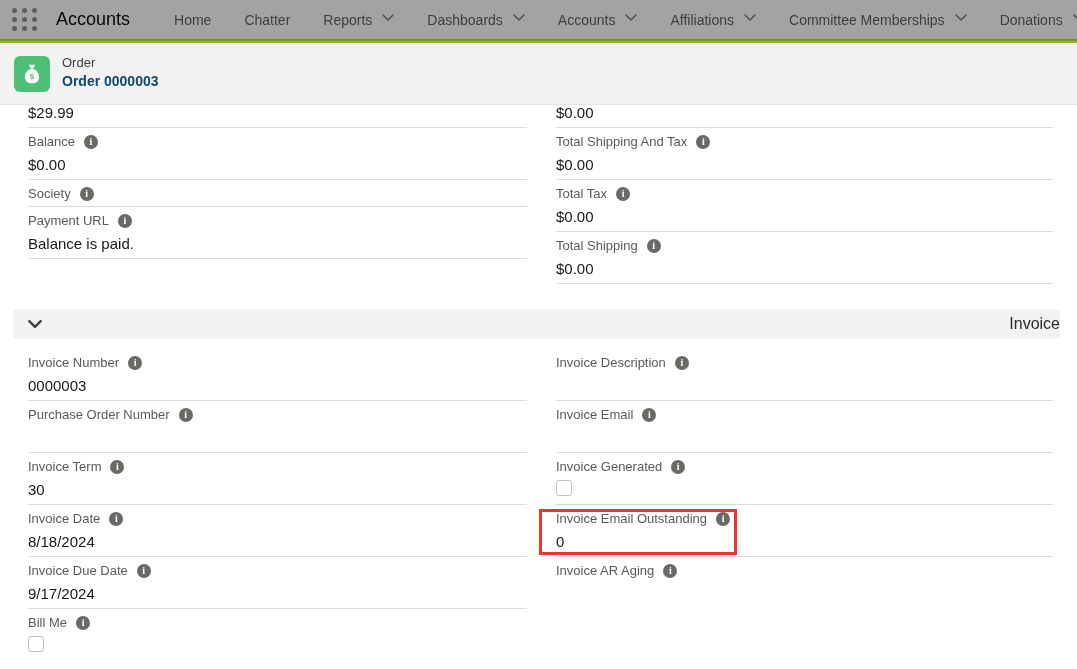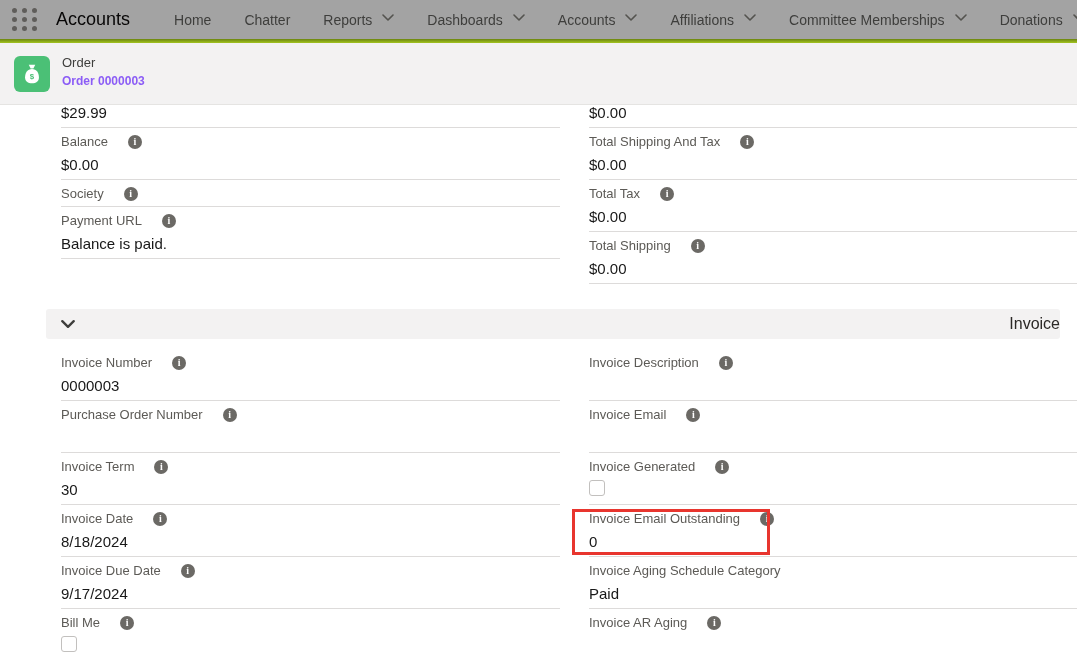--- a/index.html
+++ b/index.html
@@ -20,32 +20,32 @@
     white-space: nowrap; cursor: pointer; }
   .tab svg { display: block; margin-top: 2px; }
 
   
   .rec-header { height: 62px; background: #f3f2f2; display: flex; align-items: center;
     padding: 0 14px; border-bottom: 1px solid #e5e4e2; }
   .rec-icon { width: 36px; height: 36px; border-radius: 6px; display: flex; align-items: center;
     justify-content: center; flex: 0 0 auto; }
   .rec-titles { margin-left: 12px; }
   .rec-obj { font-size: 13px; color: #3e3e3c; line-height: 15px; }
-  .rec-title { font-size: 12px; font-weight: bold; color: #8b5cf6; line-height: 22px; }
+  .rec-title { font-size: 14px; font-weight: bold; color: #0c4a6e; line-height: 22px; }
 
   
-  .content { padding: 0 24px 0 28px; margin-left: 33px; }
+  .content { padding: 0 24px 0 28px; }
   .fields-grid { display: grid; grid-template-columns: 499px 497px; column-gap: 29px; }
   .fields-grid.after-section { margin-top: 10px; }
 
   .field-row { position: relative; padding: 6px 0 4px; border-bottom: 1px solid #dddbda; }
   .field-row.no-border { border-bottom: none; }
   .field-row.clipped { padding: 0 0 3px; }
   .field-row.clipped .field-value { margin-top: -2px; height: 21px; overflow: hidden; }
-  .label-line { display: flex; align-items: center; gap: 20px; height: 16px; }
+  .label-line { display: flex; align-items: center; gap: 9px; height: 16px; }
   .field-label { font-size: 13px; color: #5c5a56; line-height: 16px; }
   .info-icon { width: 14px; height: 14px; border-radius: 50%; background: #6b6965; color: #fff;
     font-size: 10px; font-weight: bold; line-height: 14px; text-align: center; cursor: pointer;
     flex: 0 0 auto; font-family: "Liberation Serif", serif; }
   .field-value { font-size: 15px; color: #181818; line-height: 20px; min-height: 20px;
     margin-top: 5px; }
   .field-value a { color: #0b70d2; text-decoration: underline; text-decoration-style: dotted;
     cursor: pointer; }
   .checkbox { display: inline-block; width: 16px; height: 16px; border: 1px solid #c2c0be;
     border-radius: 3px; background: #fff; margin-top: 5px; }
@@ -255,26 +255,20 @@
             <span class="info-icon">i</span>
           </div><span class="checkbox"></span></div>
         <div class="field-row">
           <div class="label-line">
             <span class="field-label">Invoice Email Outstanding</span>
             <span class="info-icon">i</span>
           </div>
           <div class="field-value">0</div>
           <div class="redbox" style="border-color: rgb(232, 53, 46);"></div>
         </div>
-        <div class="field-row">
-          <div class="label-line">
-            <span class="field-label">Invoice Aging Schedule Category</span>
-          </div>
-          <div class="field-value">Paid</div>
-        </div>
         <div class="field-row no-border">
           <div class="label-line">
             <span class="field-label">Invoice AR Aging</span>
             <span class="info-icon">i</span>
           </div>
           <div class="field-value"></div>
         </div>
       </div>
     </div>
   </div>

